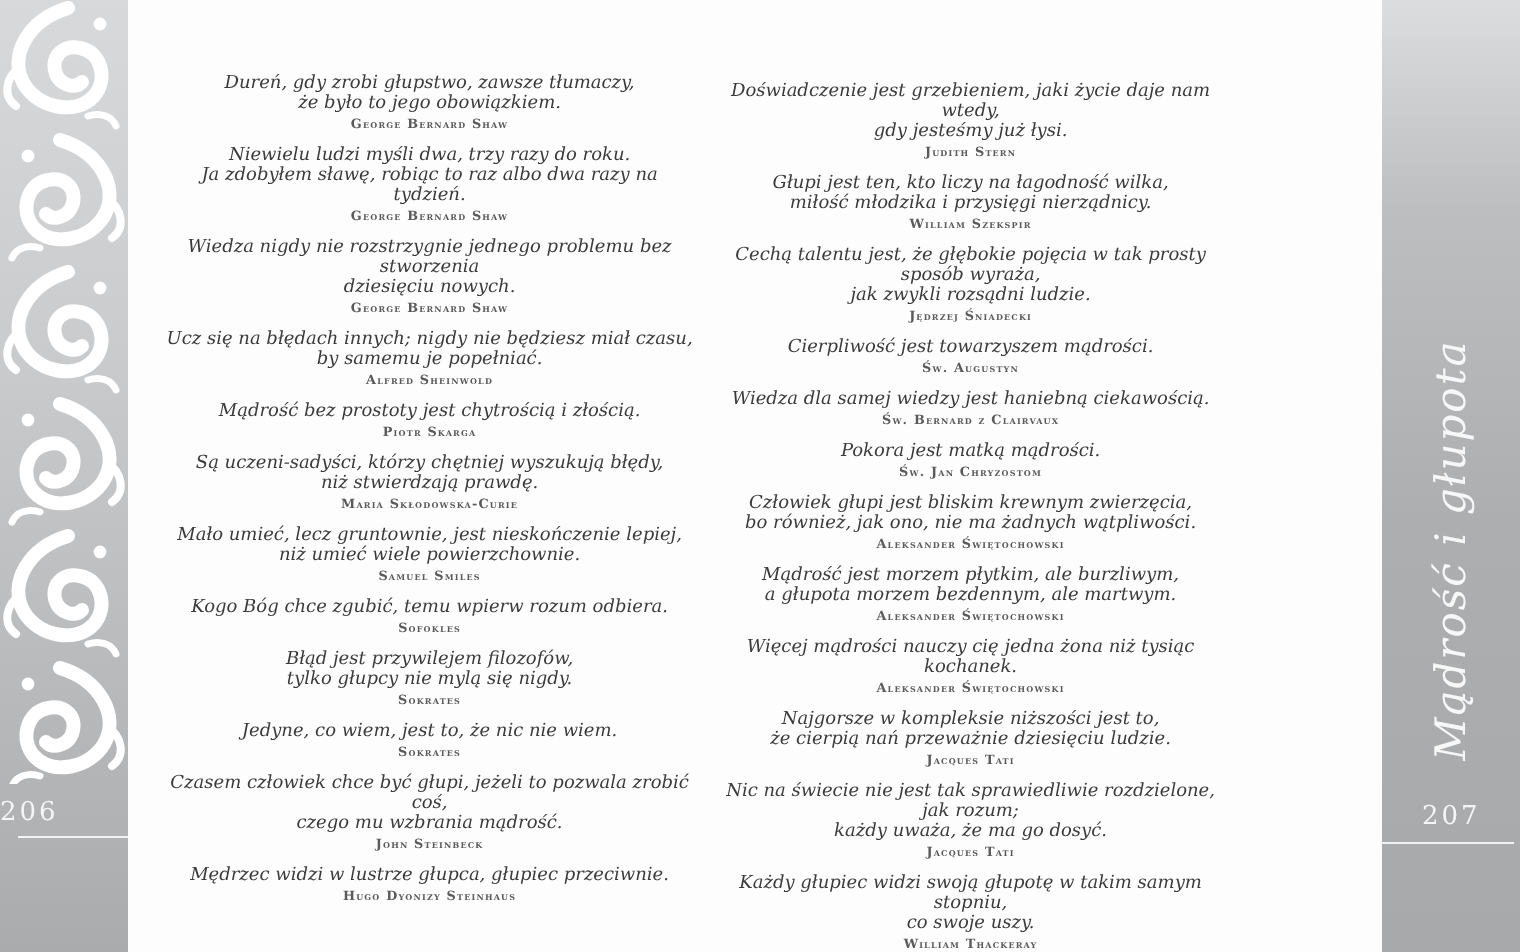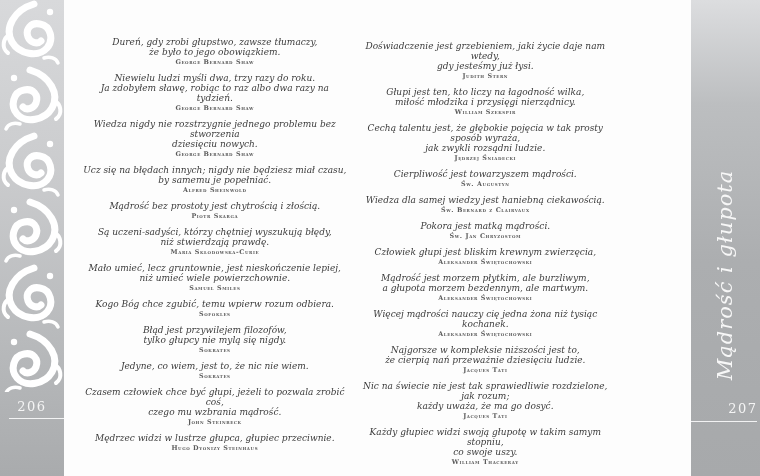--- a/index.html
+++ b/index.html
@@ -32,21 +32,21 @@
     font-size:21px;
     color:#f7f7f7;
     letter-spacing:1px;
   }
   
   .page-num{
     position:absolute;
     color:#f5f5f5;
     font-size:13px;
     letter-spacing:1.5px;
-    text-align:center;
+    text-align:left;
   }
   #page-num-left{left:0;top:399px;width:64px;}
   #page-num-right{left:691px;top:401px;width:64px;margin-left:20px;}
   .num-rule{position:absolute;height:1px;background:rgba(255,255,255,0.85);}
   #num-rule-left{left:9px;top:418px;width:55px;}
   #num-rule-right{left:691px;top:421px;width:66px;}
   
   #pages{
     position:absolute;left:64px;top:0;width:555px;height:476px;
     display:flex;
@@ -180,20 +180,21 @@
           <div class="quote">
             <div class="qline">Wiedza dla samej wiedzy jest haniebną ciekawością.</div>
             <div class="qauthor">Św. Bernard z Clairvaux</div>
           </div>
           <div class="quote">
             <div class="qline">Pokora jest matką mądrości.</div>
             <div class="qauthor">Św. Jan Chryzostom</div>
           </div>
           <div class="quote">
             <div class="qline">Człowiek głupi jest bliskim krewnym zwierzęcia,</div>
+            <div class="qline">bo również, jak ono, nie ma żadnych wątpliwości.</div>
             <div class="qauthor">Aleksander Świętochowski</div>
           </div>
           <div class="quote">
             <div class="qline">Mądrość jest morzem płytkim, ale burzliwym,</div>
             <div class="qline">a głupota morzem bezdennym, ale martwym.</div>
             <div class="qauthor">Aleksander Świętochowski</div>
           </div>
           <div class="quote">
             <div class="qline">Więcej mądrości nauczy cię jedna żona niż tysiąc kochanek.</div>
             <div class="qauthor">Aleksander Świętochowski</div>

